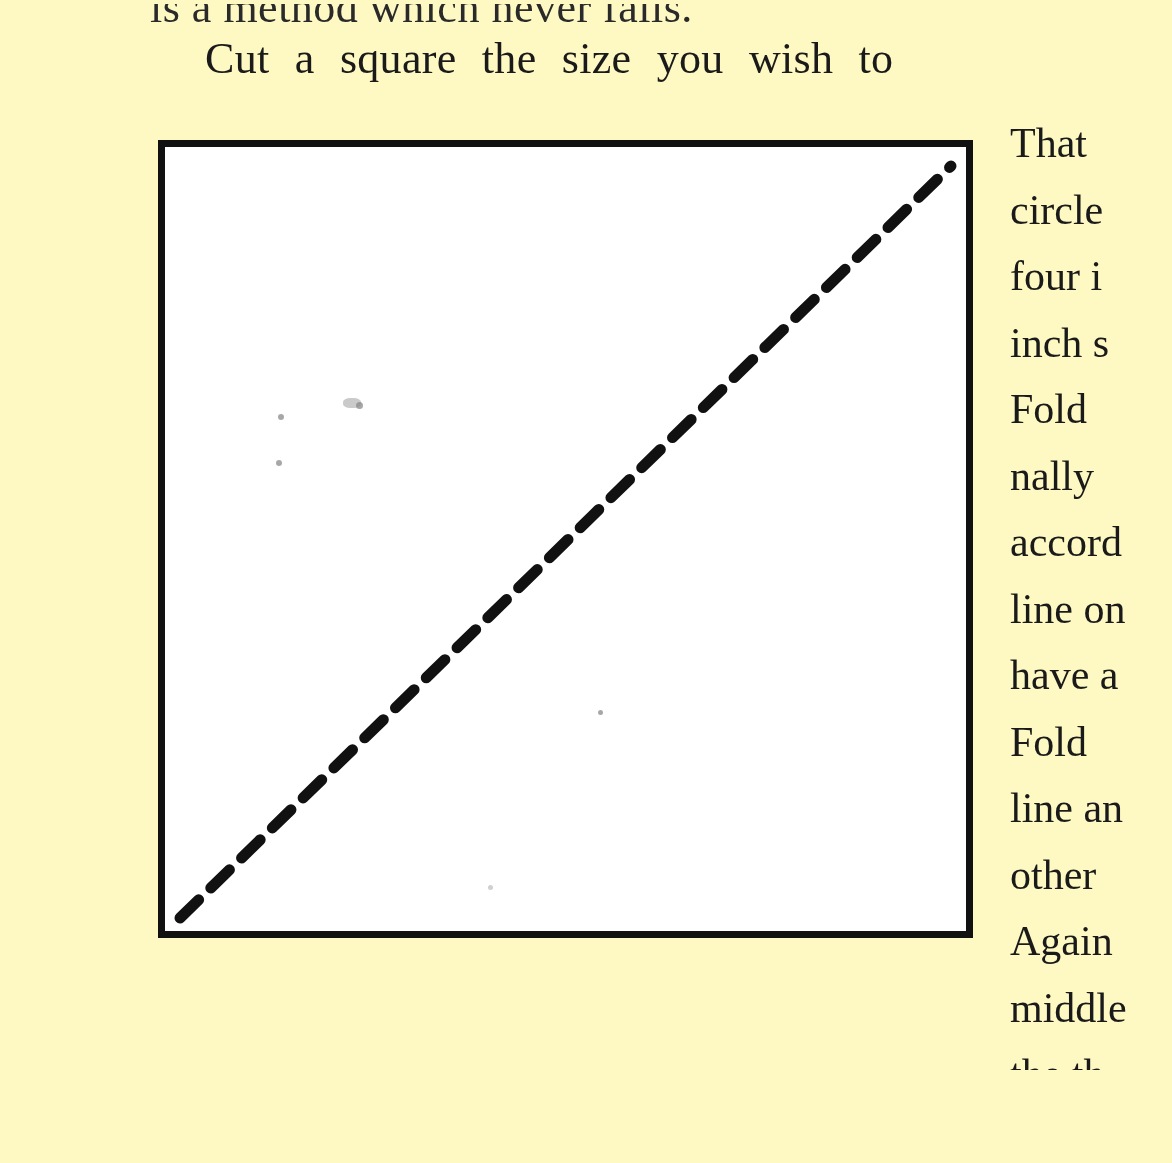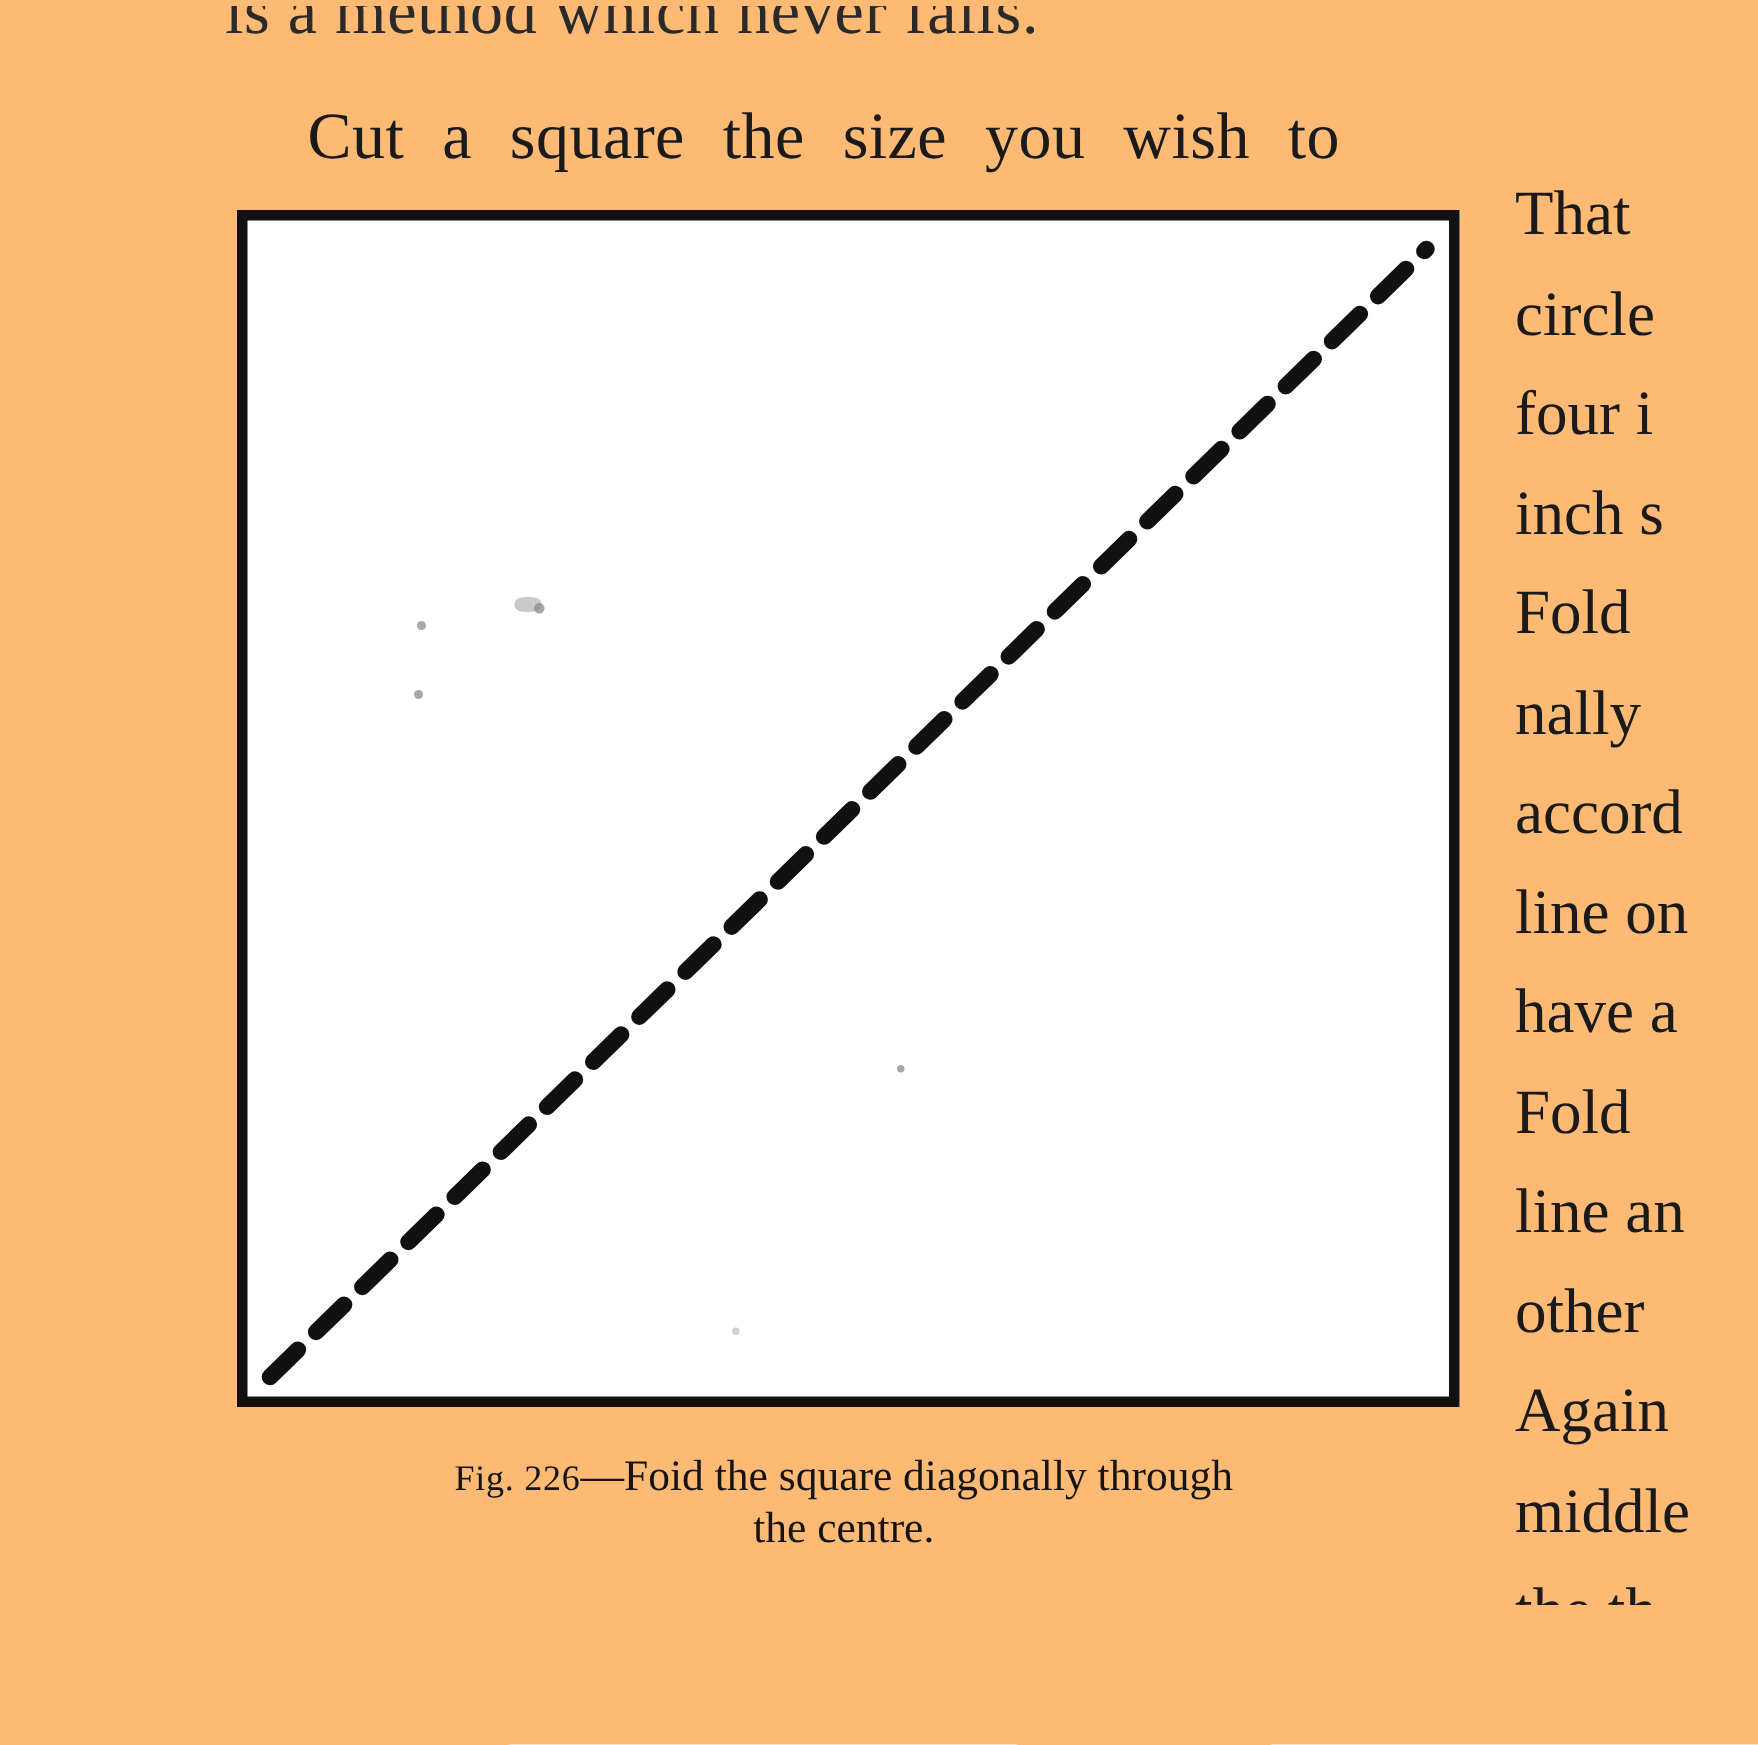--- a/index.html
+++ b/index.html
@@ -4,21 +4,21 @@
 <style>
   html, body {
     margin: 0;
     padding: 0;
     background: #ffffff;
   }
   #page {
     position: relative;
     width: 1172px;
     height: 1163px;
-    background: #fdba74;
+    background: #fef9c3;
     overflow: hidden;
     font-family: "Liberation Serif", serif;
     color: #111111;
   }
 
   
   .line {
     position: absolute;
     white-space: pre;
     font-family: "Liberation Serif", serif;
@@ -34,21 +34,20 @@
     color: #2a2a2a;
     clip-path: inset(22px 0 0 0);
   }
 
   .cut-line {
     left: 205px;
     top: 33px;
     font-size: 44px;
     word-spacing: 14px;
     letter-spacing: 0.3px;
-    margin-top: 32px;
   }
 
   .bottom-line {
     left: 148px;
     top: 1090px;
     font-size: 44px;
     word-spacing: 12px;
     letter-spacing: 0.3px;
   }
 
@@ -129,24 +128,20 @@
       <line x1="22" y1="778" x2="793" y2="26" stroke="#111111" stroke-width="11" stroke-dasharray="26 17" stroke-linecap="round"></line>
     </svg>
     <span class="speck" style="left:198px;top:262px;width:7px;height:7px;"></span>
     <span class="speck" style="left:120px;top:274px;width:6px;height:6px;"></span>
     <span class="speck" style="left:118px;top:320px;width:6px;height:6px;"></span>
     <span class="speck" style="left:185px;top:258px;width:18px;height:10px;border-radius:40%;opacity:.45;"></span>
     <span class="speck" style="left:440px;top:570px;width:5px;height:5px;"></span>
     <span class="speck" style="left:330px;top:745px;width:5px;height:5px;opacity:.4;"></span>
   </div>
 
-  <div id="caption">
-    <span class="smallcaps">Fig. 226</span><span>—</span><span>Foid the square diagonally through</span><br>
-    <span>the centre.</span>
-  </div>
 
   <div id="right-col">
     <div class="rc">That </div>
     <div class="rc">circle </div>
     <div class="rc">four i</div>
     <div class="rc">inch s</div>
     <div class="rc">Fold </div>
     <div class="rc">nally </div>
     <div class="rc">accord</div>
     <div class="rc">line on</div>

